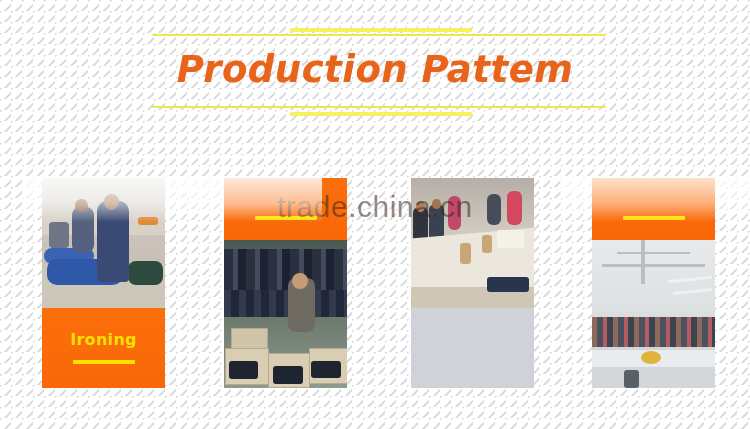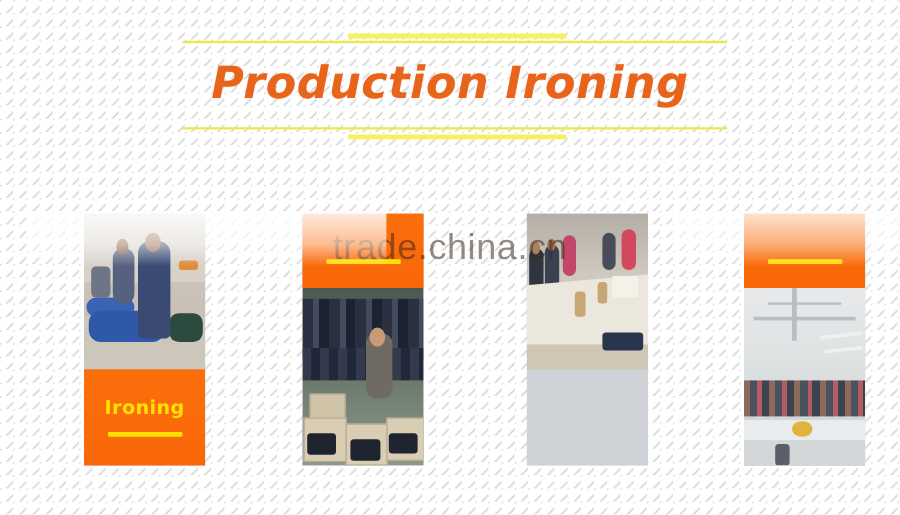--- a/index.html
+++ b/index.html
@@ -43,24 +43,23 @@
     font-style:italic;
     letter-spacing:0.5px;
     color:#e8641b;
     text-shadow:0 0 1px rgba(232,100,27,.35);
     white-space:nowrap;
   }
 
   
   .cards{position:absolute;left:0;top:178px;width:750px;height:212px;}
   .card{
-    position:absolute;top:0;width:101px;height:210px;
+    position:absolute;top:0;width:123px;height:210px;
     overflow:hidden;
     background:#cfd2d6;
-    margin-left:28px;
   }
   .card.c1{left:42px;}
   .card.c2{left:224px;}
   .card.c3{left:411px;}
   .card.c4{left:592px;}
 
   .photo{position:absolute;left:0;width:100%;overflow:hidden;background:#b9bcc1;}
   .label{
     position:absolute;left:0;width:100%;
     background:#f96a0a;
@@ -184,21 +183,21 @@
 </style>
 </head>
 <body>
 
 <div id="page">
   <div id="inner">
 
     <div class="header">
       <div class="rule thick-top"></div>
       <div class="rule thin-top"></div>
-      <div class="title">Production Ironing</div>
+      <div class="title">Production Pattem</div>
       <div class="rule thin-bot"></div>
       <div class="rule thick-bot"></div>
     </div>
 
     <div class="cards">
 
       <div class="card c1 bottom">
         <div class="photo">
           <div class="scene p1">
             <div class="wall"></div>

